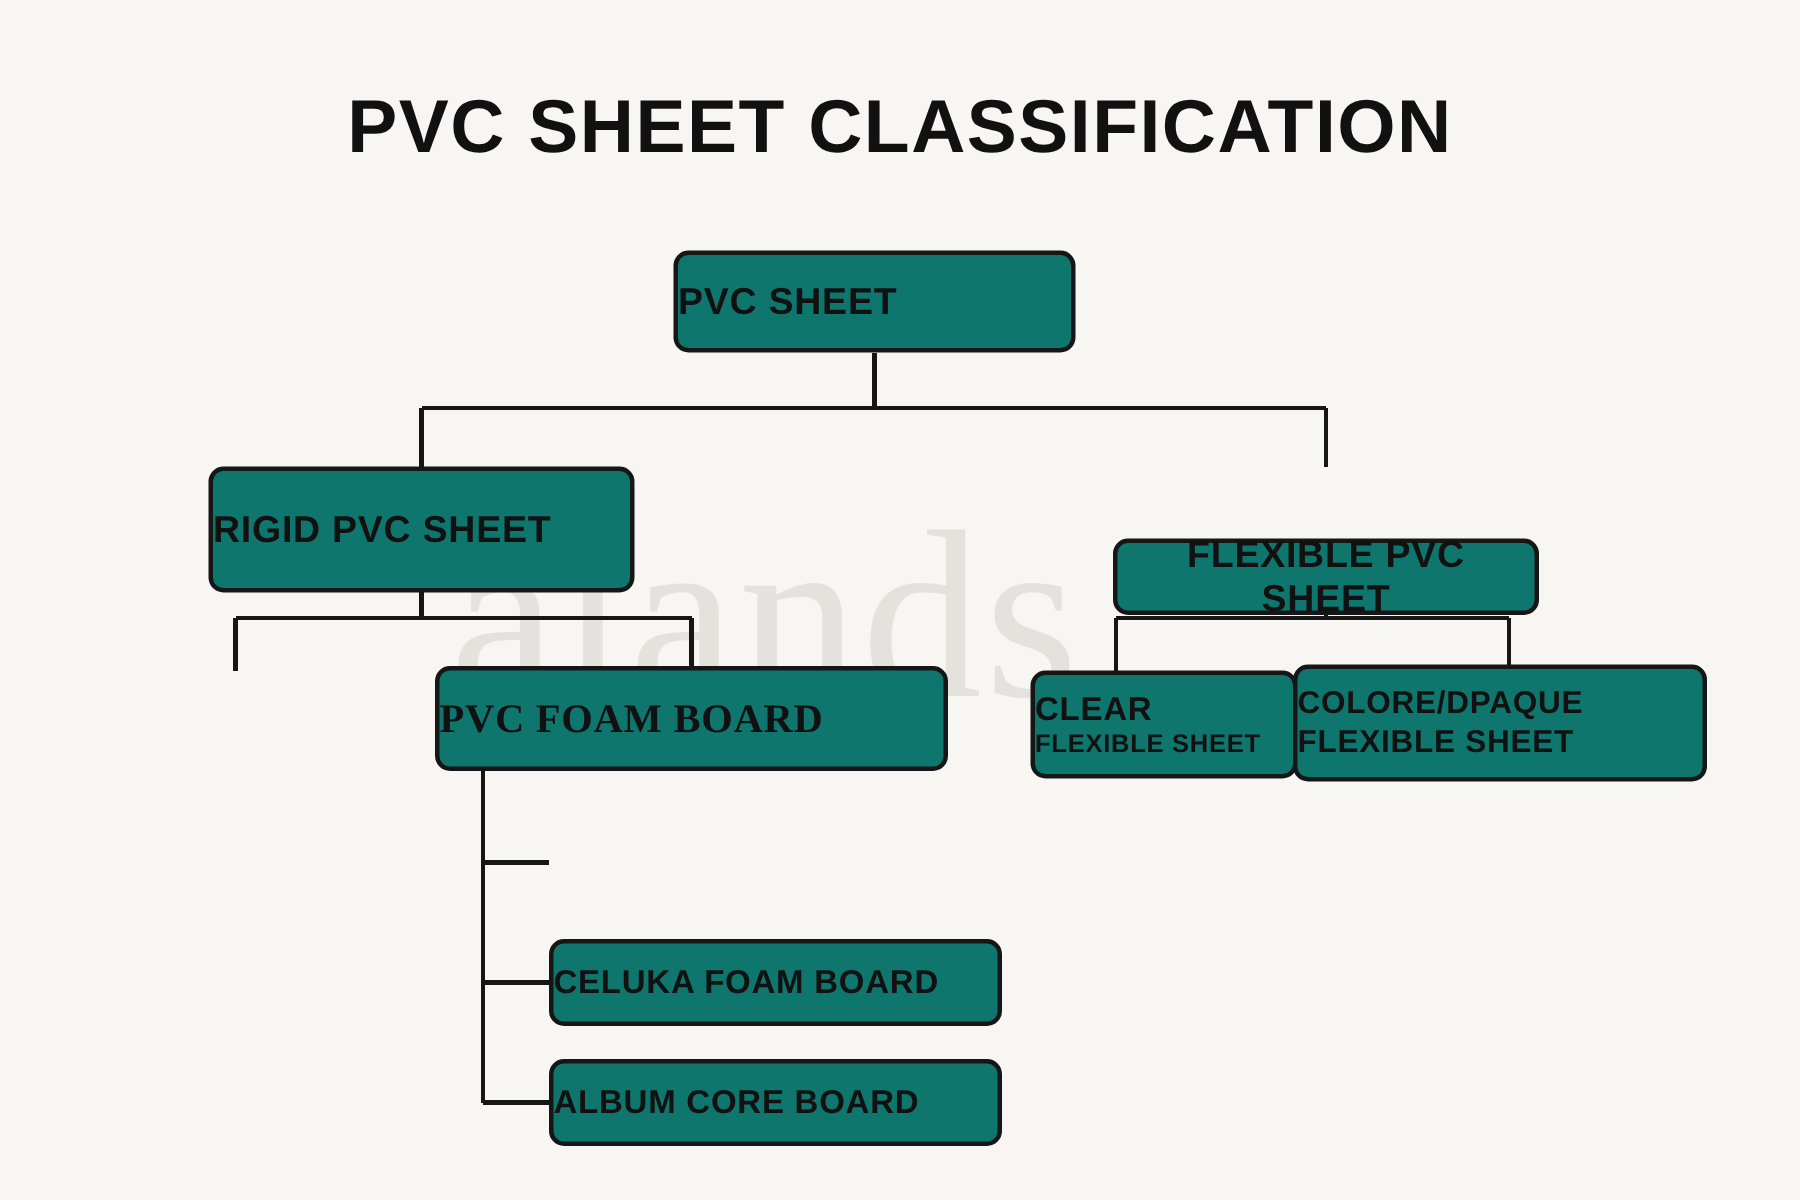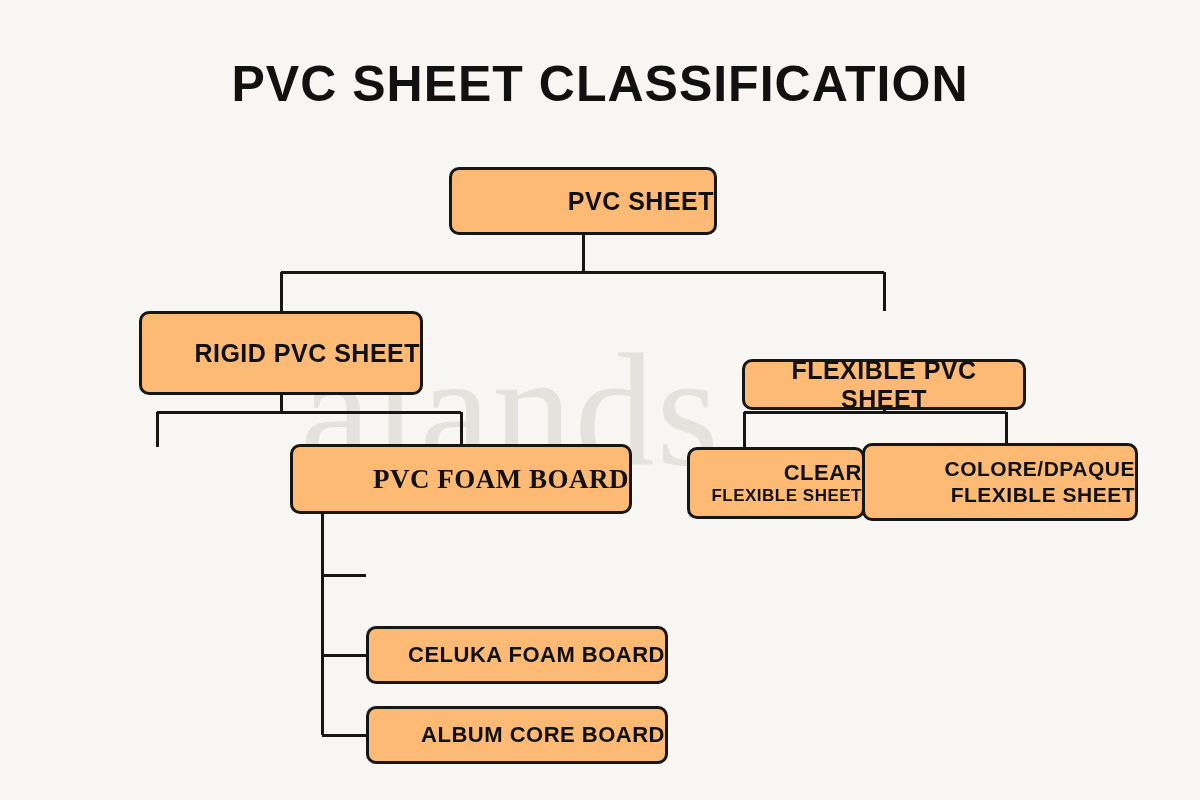--- a/index.html
+++ b/index.html
@@ -52,26 +52,26 @@
     left: 0;
     top: 0;
     width: 1200px;
     height: 800px;
     z-index: 1;
   }
 
   .node {
     position: absolute;
     box-sizing: border-box;
-    background: #fdba74;
+    background: #0f766e;
     border: 3px solid #161616;
     border-radius: 10px;
     display: flex;
     flex-direction: column;
-    align-items: flex-end;
+    align-items: flex-start;
     justify-content: center;
     color: #111111;
     font-weight: bold;
     letter-spacing: 0.5px;
     text-align: center;
     z-index: 2;
   }
 
   .node .line1 { display: block; }
   .node .line2 { display: block; }
@@ -79,21 +79,21 @@
   
   #node-root        { left: 449px; top: 167px; width: 268px; height: 68px;  font-size: 25px; }
   #node-rigid       { left: 139px; top: 311px; width: 284px; height: 84px;  font-size: 25px; }
   #node-flexible    { left: 742px; top: 311px; width: 284px; height: 51px;  font-size: 25px; margin-top: 48px; }
   #node-solid       { left: 46px;  top: 447px; width: 222px; height: 64px;  font-size: 20px; }
   #node-foam        { left: 290px; top: 444px; width: 342px; height: 70px;  font-size: 27px; font-family: Liberation Serif, serif; }
   #node-clear       { left: 655px; top: 447px; width: 178px; height: 72px;  font-size: 22px; margin-left: 32px; }
   #node-clear .line2 { font-size: 17px; }
   #node-opaque      { left: 862px; top: 443px; width: 276px; height: 78px;  font-size: 21px; line-height: 1.25; }
   #node-free        { left: 366px; top: 546px; width: 266px; height: 58px;  font-size: 22px; }
-  #node-celuka      { left: 366px; top: 626px; width: 302px; height: 58px;  font-size: 22px; padding-left: 23px; }
+  #node-celuka      { left: 366px; top: 626px; width: 302px; height: 58px;  font-size: 22px; }
   #node-album       { left: 366px; top: 706px; width: 302px; height: 58px;  font-size: 22px; }
 </style>
 </head>
 <body>
 
 <div id="canvas">
 
   <div class="watermark">alands</div>
 
   <div class="title">PVC SHEET CLASSIFICATION</div>

